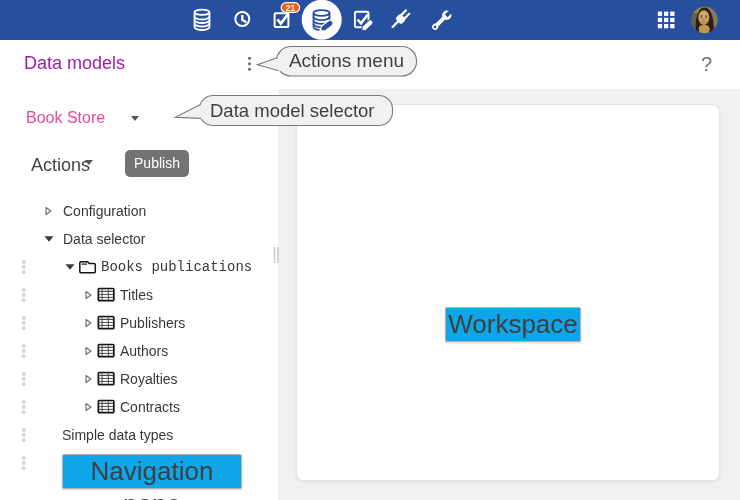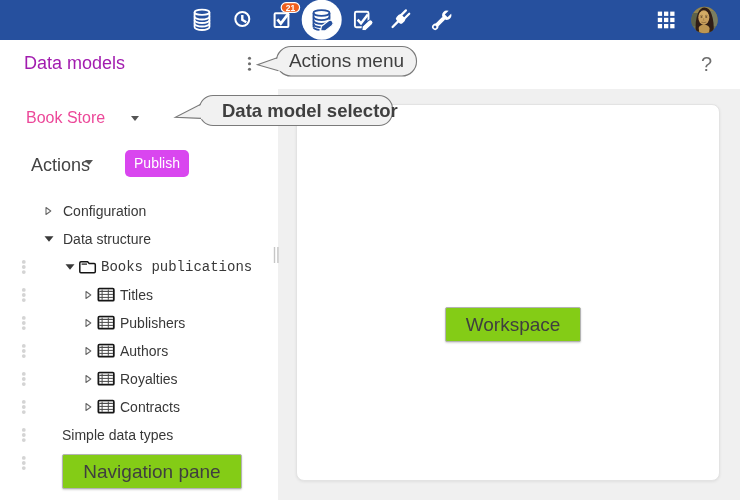--- a/index.html
+++ b/index.html
@@ -10,27 +10,27 @@
   #greybg{left:278px;top:89px;width:462px;height:411px;background:#f0f0f0;}
   #panel{left:296px;top:104px;width:422px;height:375px;background:#fff;
          border:1px solid #e3e3e3;border-radius:8px;
          box-shadow:0 1px 3px rgba(0,0,0,0.07);}
   #hdr{left:24px;top:53px;font-size:18px;color:#a21caf;}
   #help{left:701px;top:53px;font-size:20px;color:#6f6f6f;}
   #bookstore{left:26px;top:109px;font-size:16px;color:#ec4899;}
   .caret{width:0;height:0;border-left:4.5px solid transparent;
          border-right:4.5px solid transparent;border-top:5px solid #555;}
   #actions{left:31px;top:155px;font-size:18px;color:#444;}
-  #publish{left:125px;top:150px;width:64px;height:27px;background:#d946ef;
+  #publish{left:125px;top:150px;width:64px;height:27px;background:#737373;
            border-radius:5px;color:#fff;font-size:14px;text-align:center;
            line-height:27px;}
   .row{height:20px;line-height:20px;font-size:14px;color:#383838;white-space:nowrap;}
-  .lbl{background:#84cc16;border:1px solid #b3b3b3;border-radius:2px;
+  .lbl{background:#0ea5e9;border:1px solid #b3b3b3;border-radius:2px;
        box-shadow:0 1px 2px rgba(0,0,0,0.18);
-       font-size:19px;color:#3f3f3f;text-align:center;}
+       font-size:26px;color:#3f3f3f;text-align:center;}
   #wslbl{left:445px;top:307px;width:134px;height:33px;line-height:33px;}
   #navlbl{left:62px;top:454px;width:178px;height:33px;line-height:33px;}
 </style>
 </head>
 <body>
 <div class="abs" id="greybg"></div>
 <div class="abs" id="panel"></div>
 <div class="abs" id="topbar"></div>
 <svg class="abs" style="left:0;top:0;" width="740" height="40" viewBox="0 0 740 40">
 
@@ -120,21 +120,21 @@
 </svg>
 <div class="abs" id="hdr">Data models</div>
 <div class="abs" id="help">?</div>
 
 <div class="abs" id="bookstore">Book Store</div>
 <div class="abs caret" style="left:131px;top:116px;"></div>
 <div class="abs" id="actions">Actions</div>
 <div class="abs caret" style="left:85px;top:160px;"></div>
 <div class="abs" id="publish">Publish</div>
 <div class="abs row" style="left:63px;top:201px;">Configuration</div>
-<div class="abs row" style="left:63px;top:229px;">Data structure</div>
+<div class="abs row" style="left:63px;top:229px;">Data selector</div>
 <div class="abs row" style="left:101px;top:257px;font-family:Liberation Mono, monospace;">Books publications</div>
 <div class="abs row" style="left:120px;top:285px;">Titles</div>
 <div class="abs row" style="left:120px;top:313px;">Publishers</div>
 <div class="abs row" style="left:120px;top:341px;">Authors</div>
 <div class="abs row" style="left:120px;top:369px;">Royalties</div>
 <div class="abs row" style="left:120px;top:397px;">Contracts</div>
 <div class="abs row" style="left:62px;top:425px;">Simple data types</div>
 <svg class="abs" style="left:0;top:0;pointer-events:none;" width="740" height="500" viewBox="0 0 740 500">
   <defs>
     <g id="tbl">
@@ -193,13 +193,13 @@
 <div class="abs lbl" id="navlbl">Navigation pane</div>
 <svg class="abs" style="left:0;top:0;pointer-events:none;" width="740" height="500" viewBox="0 0 740 500">
   <rect x="276.5" y="46.5" width="140" height="29.5" rx="14.5" fill="#f1f1f1" stroke="#7a7a7a" stroke-width="1.1"></rect>
   <polygon points="282,57 257.5,64.8 282,71.5" fill="#f1f1f1"></polygon>
   <path d="M277.2,57.8 L257.5,64.8 L278.5,70.8" fill="none" stroke="#7a7a7a" stroke-width="1.1"></path>
   <rect x="199.5" y="95.5" width="193" height="30" rx="13.5" fill="#f1f1f1" stroke="#7a7a7a" stroke-width="1.1"></rect>
   <polygon points="203,104 175.4,117.2 203,119.3" fill="#f1f1f1"></polygon>
   <path d="M200.3,104.6 L175.4,117.2 L201,118.4" fill="none" stroke="#7a7a7a" stroke-width="1.1"></path>
 </svg>
 <div class="abs" style="left:276px;top:46px;width:141px;height:34px;line-height:30px;font-size:19px;color:#3f3f3f;text-align:center;">Actions menu</div>
-<div class="abs" style="left:222px;top:95px;height:35px;line-height:31px;font-size:18.5px;color:#3f3f3f;font-weight:bold;">Data model selector</div>
+<div class="abs" style="left:210px;top:95px;height:35px;line-height:31px;font-size:18.5px;color:#3f3f3f;">Data model selector</div>
 
 </body></html>

